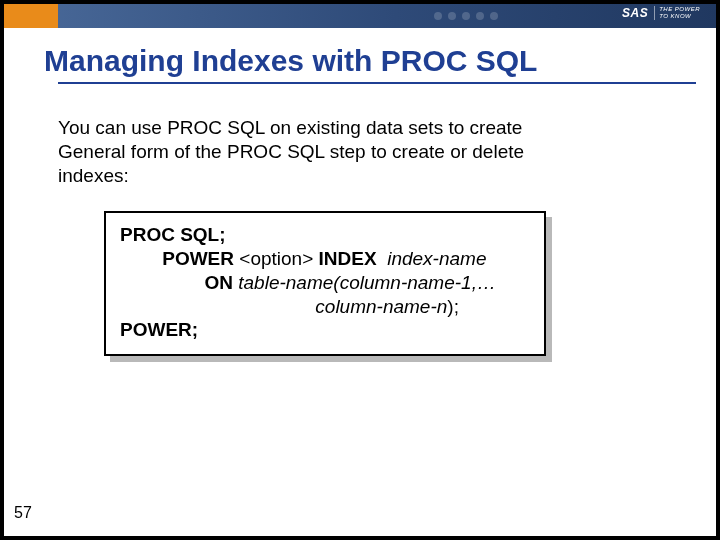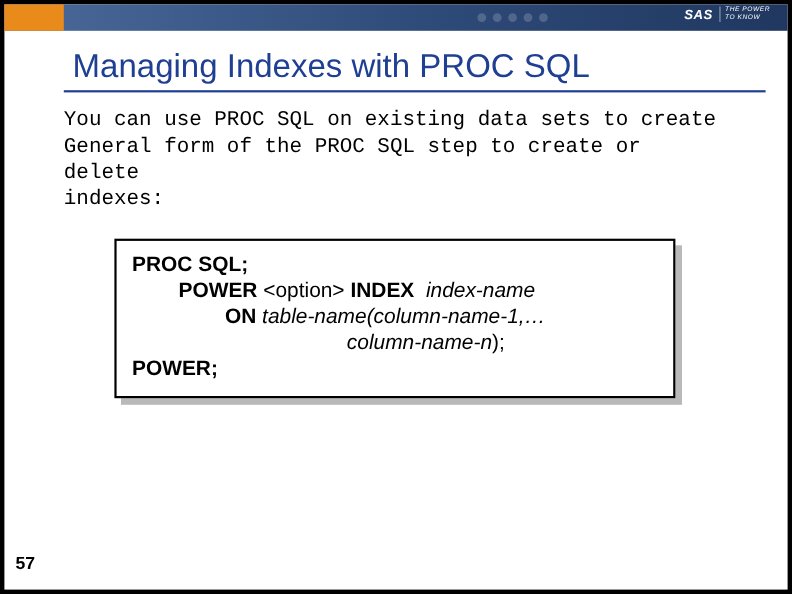--- a/index.html
+++ b/index.html
@@ -52,38 +52,37 @@
   .sas-logo .tag {
     font-size: 6px;
     font-weight: normal;
     line-height: 1.1;
     border-left: 1px solid rgba(255,255,255,0.5);
     padding-left: 4px;
   }
   .title {
     color: #1f3f93;
     font-size: 30px;
-    font-weight: normal;
-    margin: 16px 0 4px 62px;
+    font-weight: bold;
+    margin: 16px 0 4px 40px;
   }
   .underline {
     height: 2px;
     background: #1f3f93;
     margin: 0 20px 0 54px;
   }
   .body-text {
-    margin: 14px 60px 0 54px;
+    margin: 32px 60px 0 54px;
     font-size: 19px;
     line-height: 1.25;
     color: #000;
-    font-family: Liberation Mono, monospace;
   }
   .code-box-wrap {
     margin: 24px 0 0 100px;
-    width: 510px;
+    width: 442px;
     position: relative;
   }
   .code-shadow {
     position: absolute;
     top: 6px; left: 6px;
     width: 100%; height: 100%;
     background: #b9b9b9;
   }
   .code-box {
     position: relative;
@@ -95,21 +94,21 @@
     font-family: Arial, Helvetica, sans-serif;
   }
   .code-box .row { white-space: pre; }
   .b { font-weight: bold; }
   .i { font-style: italic; }
   .page-num {
     position: absolute;
     left: 10px;
     bottom: 14px;
     font-size: 16px;
-    font-weight: bold;
+    font-weight: normal;
     color: #000;
     margin-top: 15px;
   }
 </style>
 </head>
 <body>
 
 <div class="slide">
 
   <div class="topbar">

